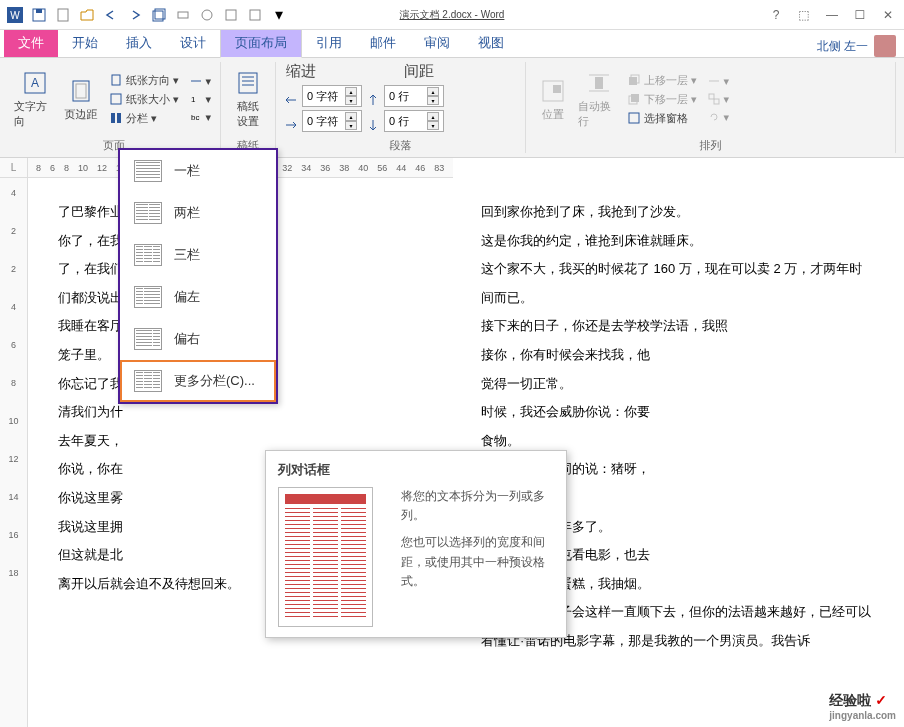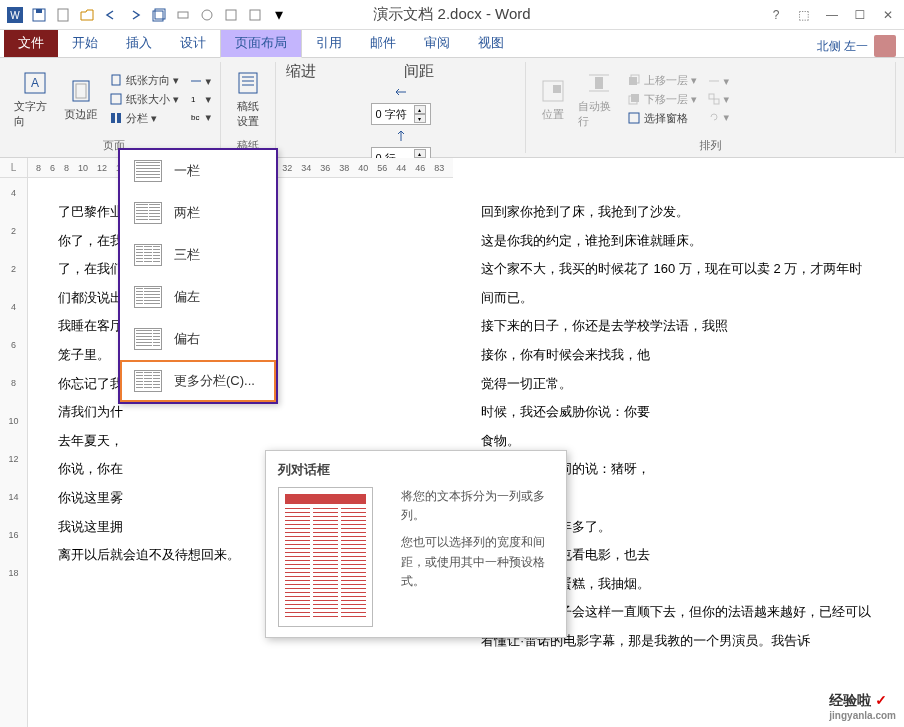--- a/index.html
+++ b/index.html
@@ -1,40 +1,40 @@
 <!DOCTYPE html>
 <html><head>
 <meta charset="utf-8">
 <style>
 *{margin:0;padding:0;box-sizing:border-box;font-family:"Microsoft YaHei","SimSun",sans-serif;}
 body{width:904px;height:727px;background:#fff;overflow:hidden;position:relative;}
 .titlebar{height:30px;background:#fff;display:flex;align-items:center;padding:0 4px;border-bottom:1px solid #ddd;position:relative;}
 .qat{display:flex;align-items:center;gap:2px;}
 .qat-btn{width:22px;height:22px;display:flex;align-items:center;justify-content:center;cursor:pointer;}
 .qat-btn svg{width:16px;height:16px;}
-.title-text{position:absolute;left:50%;transform:translateX(-50%);font-size:15px;color:#444;}
+.title-text{position:absolute;left:50%;transform:translateX(-50%);font-size:10px;color:#444;text-decoration:underline;}
 .win-controls{position:absolute;right:4px;display:flex;gap:4px;}
 .win-btn{width:24px;height:20px;display:flex;align-items:center;justify-content:center;cursor:pointer;font-size:12px;color:#666;}
 .tabs{height:28px;background:#fff;display:flex;align-items:flex-end;padding-left:4px;border-bottom:1px solid #d4d4d4;}
 .tab{padding:5px 14px;font-size:13px;color:#2b579a;cursor:pointer;}
-.tab-file{background:#7f1d1d;color:#fff;}
+.tab-file{background:#ec4899;color:#fff;}
 .tab-active{background:#c4b5fd;border:1px solid #d4d4d4;border-bottom:1px solid #f3f3f3;margin-bottom:-1px;}
 .tabs-right{margin-left:auto;display:flex;align-items:center;padding-right:8px;font-size:12px;color:#2b579a;}
 .avatar{width:22px;height:22px;background:#c88;margin-left:6px;border-radius:2px;}
 .ribbon{height:100px;background:#f3f3f3;display:flex;padding:4px 8px;border-bottom:1px solid #d4d4d4;}
 .group{display:flex;flex-direction:column;padding:0 6px;border-right:1px solid #ddd;}
 .group-content{flex:1;display:flex;gap:4px;}
 .group-label{font-size:11px;color:#666;text-align:center;padding-top:2px;}
 .bigbtn{width:42px;display:flex;flex-direction:column;align-items:center;justify-content:center;gap:2px;cursor:pointer;font-size:11px;color:#444;}
 .bigbtn svg{width:28px;height:28px;}
 .smallrow{display:flex;flex-direction:column;gap:2px;justify-content:center;}
 .smallbtn{display:flex;align-items:center;gap:3px;font-size:11px;color:#444;cursor:pointer;padding:1px 3px;}
 .smallbtn svg{width:14px;height:14px;}
 .indent-group{display:flex;flex-direction:column;gap:3px;padding:2px;}
-.indent-row{display:flex;align-items:center;gap:4px;flex-direction:column;}
+.indent-row{display:flex;align-items:flex-end;gap:4px;}
 .indent-input{width:60px;height:22px;border:1px solid #ababab;background:#fff;font-size:11px;padding:0 4px;display:flex;align-items:center;justify-content:space-between;}
 .spinner{display:flex;flex-direction:column;}
 .spinner-btn{width:12px;height:9px;border:1px solid #ababab;background:#f0f0f0;font-size:6px;display:flex;align-items:center;justify-content:center;cursor:pointer;}
 .indent-label{font-size:15px;color:#444;margin-bottom:2px;}
 .hruler{height:20px;background:#f9f9f9;border-bottom:1px solid #ddd;display:flex;align-items:center;padding-left:8px;overflow:hidden;font-size:9px;color:#666;}
 .hruler span{margin-right:9px;}
 .corner{width:28px;height:20px;background:#f9f9f9;border-right:1px solid #ddd;border-bottom:1px solid #ddd;display:flex;align-items:center;justify-content:center;font-size:10px;color:#888;}
 .doc-area{display:flex;height:560px;}
 .vruler-body{width:28px;background:#f9f9f9;border-right:1px solid #ddd;display:flex;flex-direction:column;align-items:center;padding-top:10px;font-size:9px;color:#666;gap:28px;}
 .page{flex:1;background:#fff;padding:20px 30px;position:relative;font-family:"SimSun",serif;}
@@ -366,20 +366,21 @@
           <div>了，在我们结婚两年以后。</div>
           <div>们都没说出来。</div>
           <div>我睡在客厅</div>
           <div>笼子里。</div>
           <div>你忘记了我</div>
           <div>清我们为什</div>
           <div>去年夏天，</div>
           <div>你说，你在</div>
           <div>你说这里雾</div>
           <div>我说这里拥</div>
+          <div>但这就是北</div>
           <div>离开以后就会迫不及待想回来。</div>
         </div>
       <div class="col" id="col2">
           <div>回到家你抢到了床，我抢到了沙发。</div>
           <div>这是你我的约定，谁抢到床谁就睡床。</div>
           <div>这个家不大，我买的时候花了 160 万，现在可以卖 2 万，才两年时间而已。</div>
           <div>接下来的日子，你还是去学校学法语，我照</div>
           <div>接你，你有时候会来找我，他</div>
           <div>觉得一切正常。</div>
           <div>时候，我还会威胁你说：你要</div>

